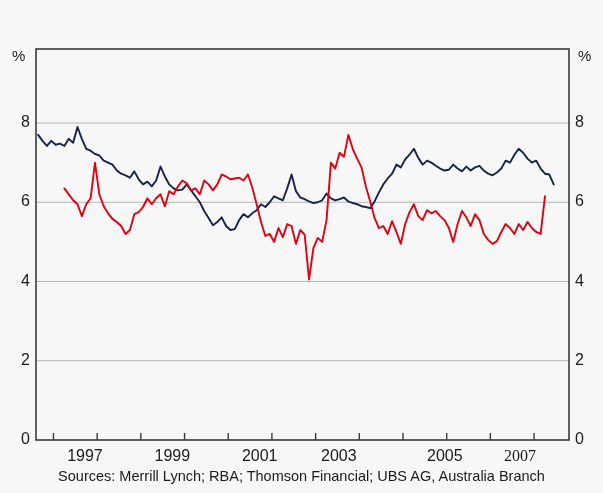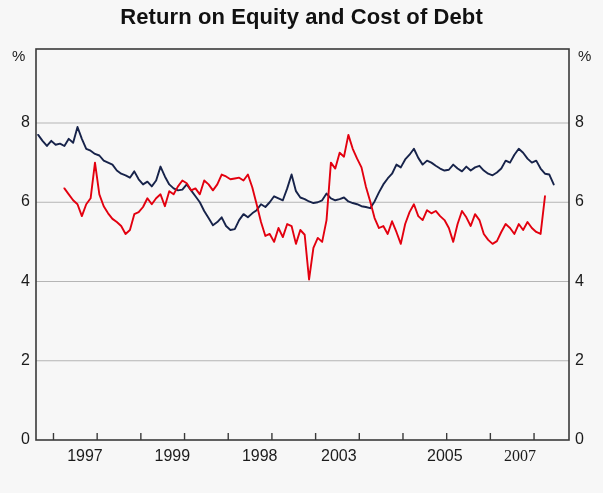--- a/index.html
+++ b/index.html
@@ -59,21 +59,20 @@
   }
   .ann.navy{color:#17234a;left:30px;top:96px;width:210px;}
   .ann.red{color:#e3000f;left:243px;top:286px;width:190px;}
   svg{position:absolute;left:0;top:0;}
 </style>
 </head>
 <body>
 
 <div id="chart-root">
 
-  <div class="title">Return on Equity and Cost of Debt</div>
 
   <div class="axis-unit left">%</div>
   <div class="axis-unit right">%</div>
 
   <div class="ann navy">Forward earnings yield
 on equities</div>
   <div class="ann red">Real yield on
 BB-rated bonds</div>
 
   <svg id="plot" width="603" height="493">
@@ -107,19 +106,20 @@
       <div class="ytick left" style="top: 271.5px;">4</div>
       <div class="ytick right" style="top: 271.5px;">4</div>
       <div class="ytick left" style="top: 192.25px;">6</div>
       <div class="ytick right" style="top: 192.25px;">6</div>
       <div class="ytick left" style="top: 113px;">8</div>
       <div class="ytick right" style="top: 113px;">8</div>
     </div>
   <div id="xtick-layer">
       <div class="xtick" style="left: 67.1639px;">1997</div>
       <div class="xtick" style="left: 154.541px;">1999</div>
-      <div class="xtick" style="left: 241.918px;">1998</div>
+      <div class="xtick" style="left: 241.918px;">2001</div>
       <div class="xtick" style="left: 321px;">2003</div>
       <div class="xtick" style="left: 427px;">2005</div>
       <div class="xtick" style="left: 504.049px; font-family: Liberation Serif, serif;">2007</div>
     </div>
 
+  <div class="source">Sources: Merrill Lynch; RBA; Thomson Financial; UBS AG, Australia Branch</div>
 </div>
 
 </body></html>

